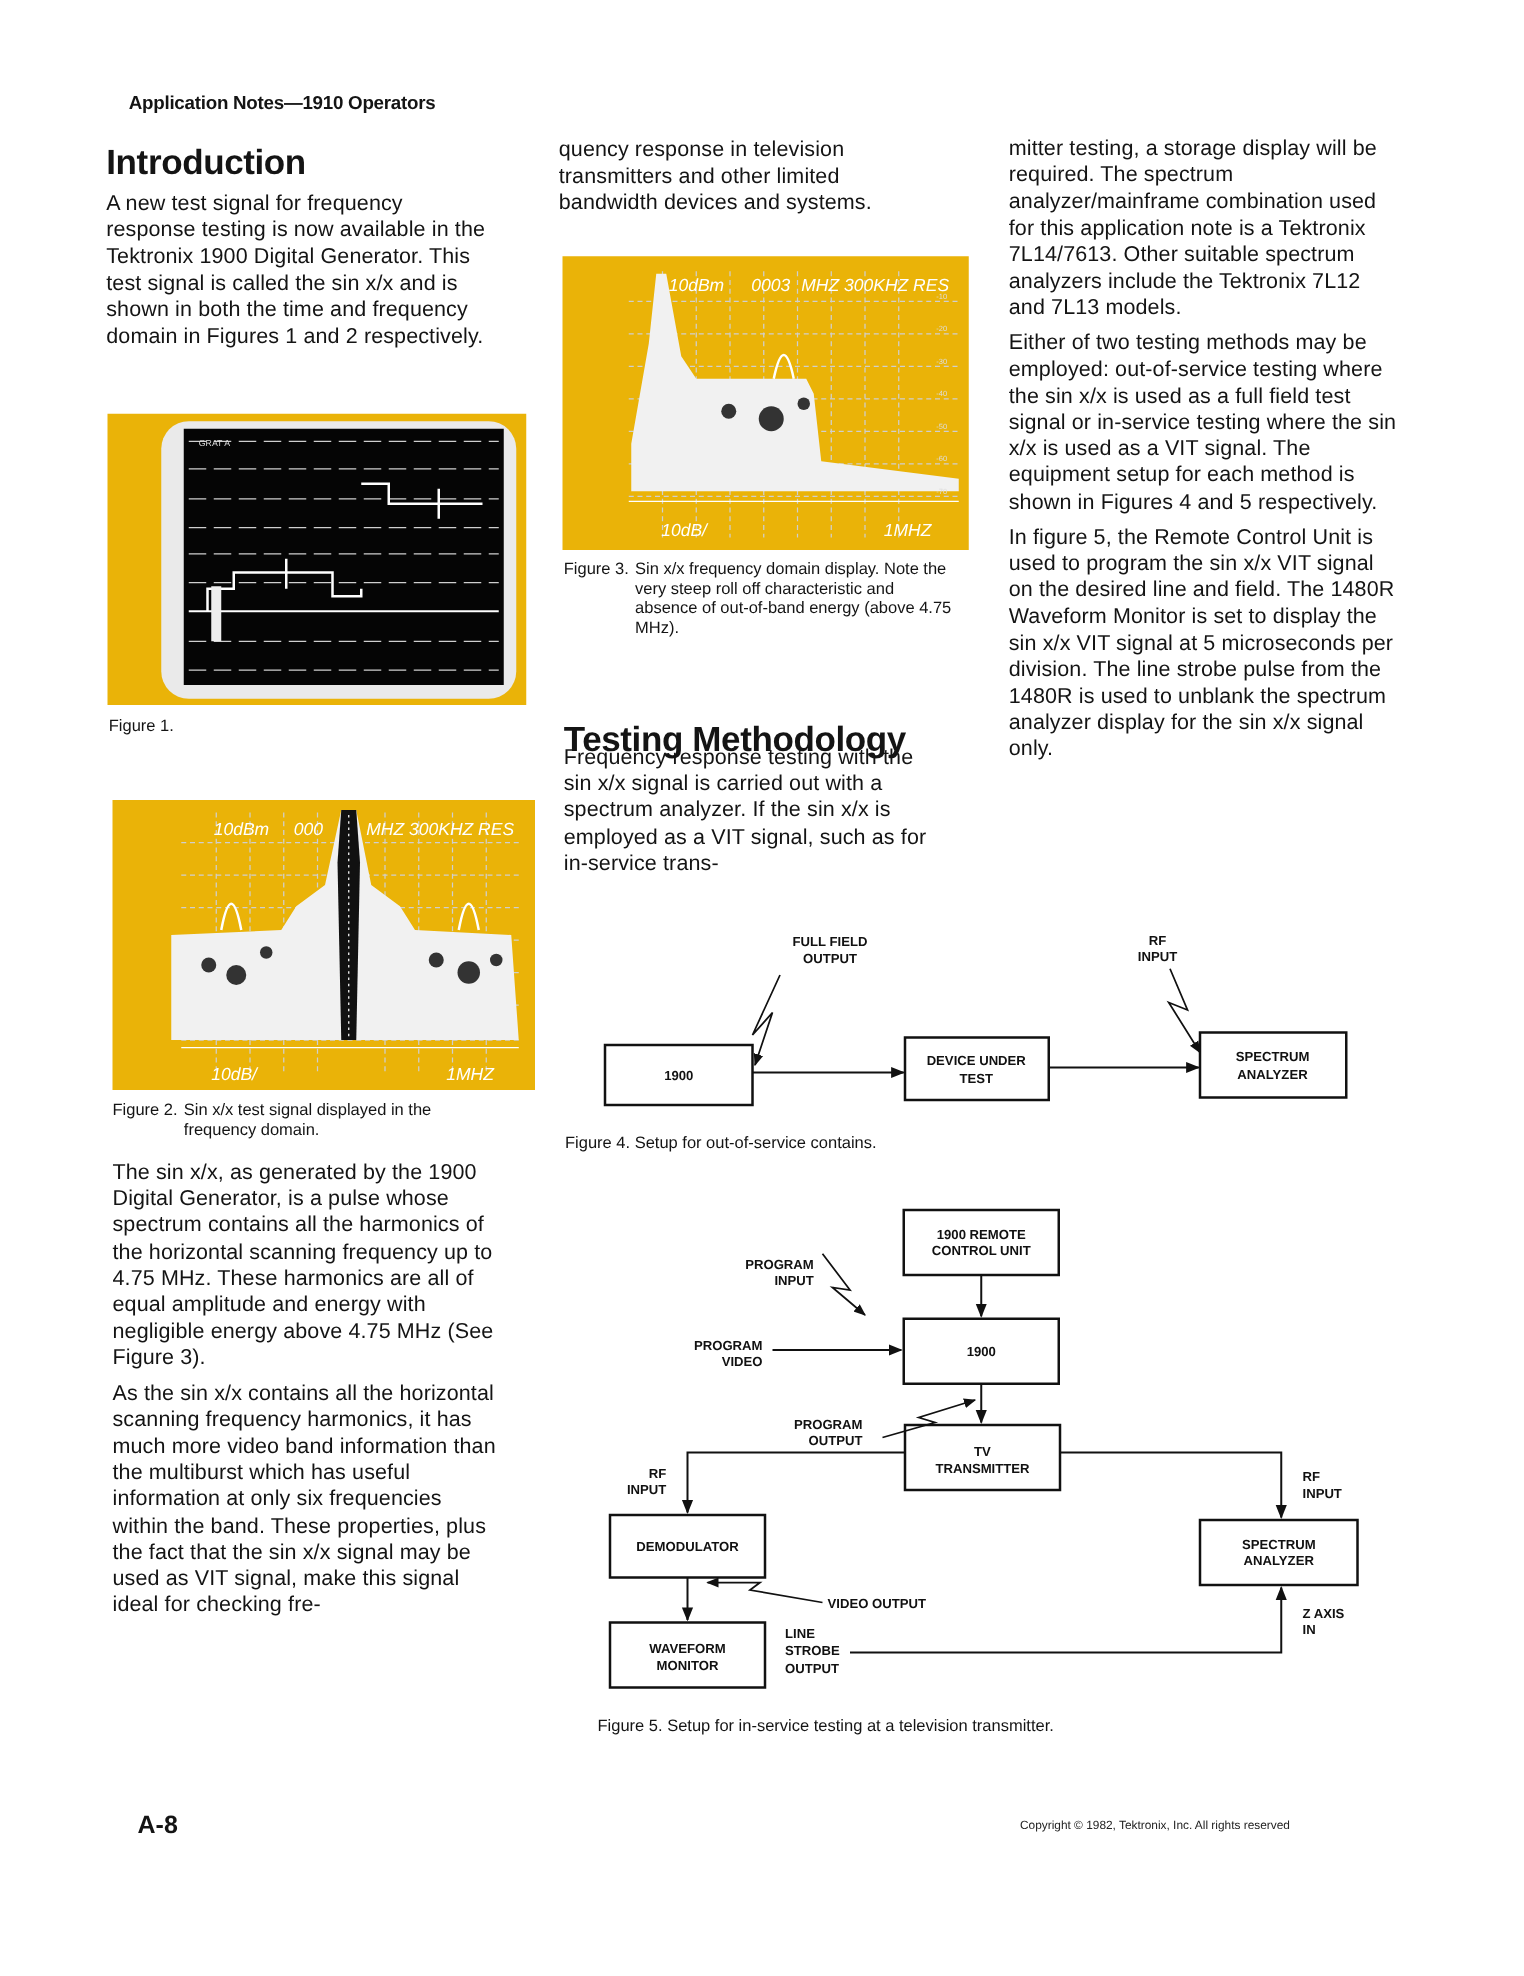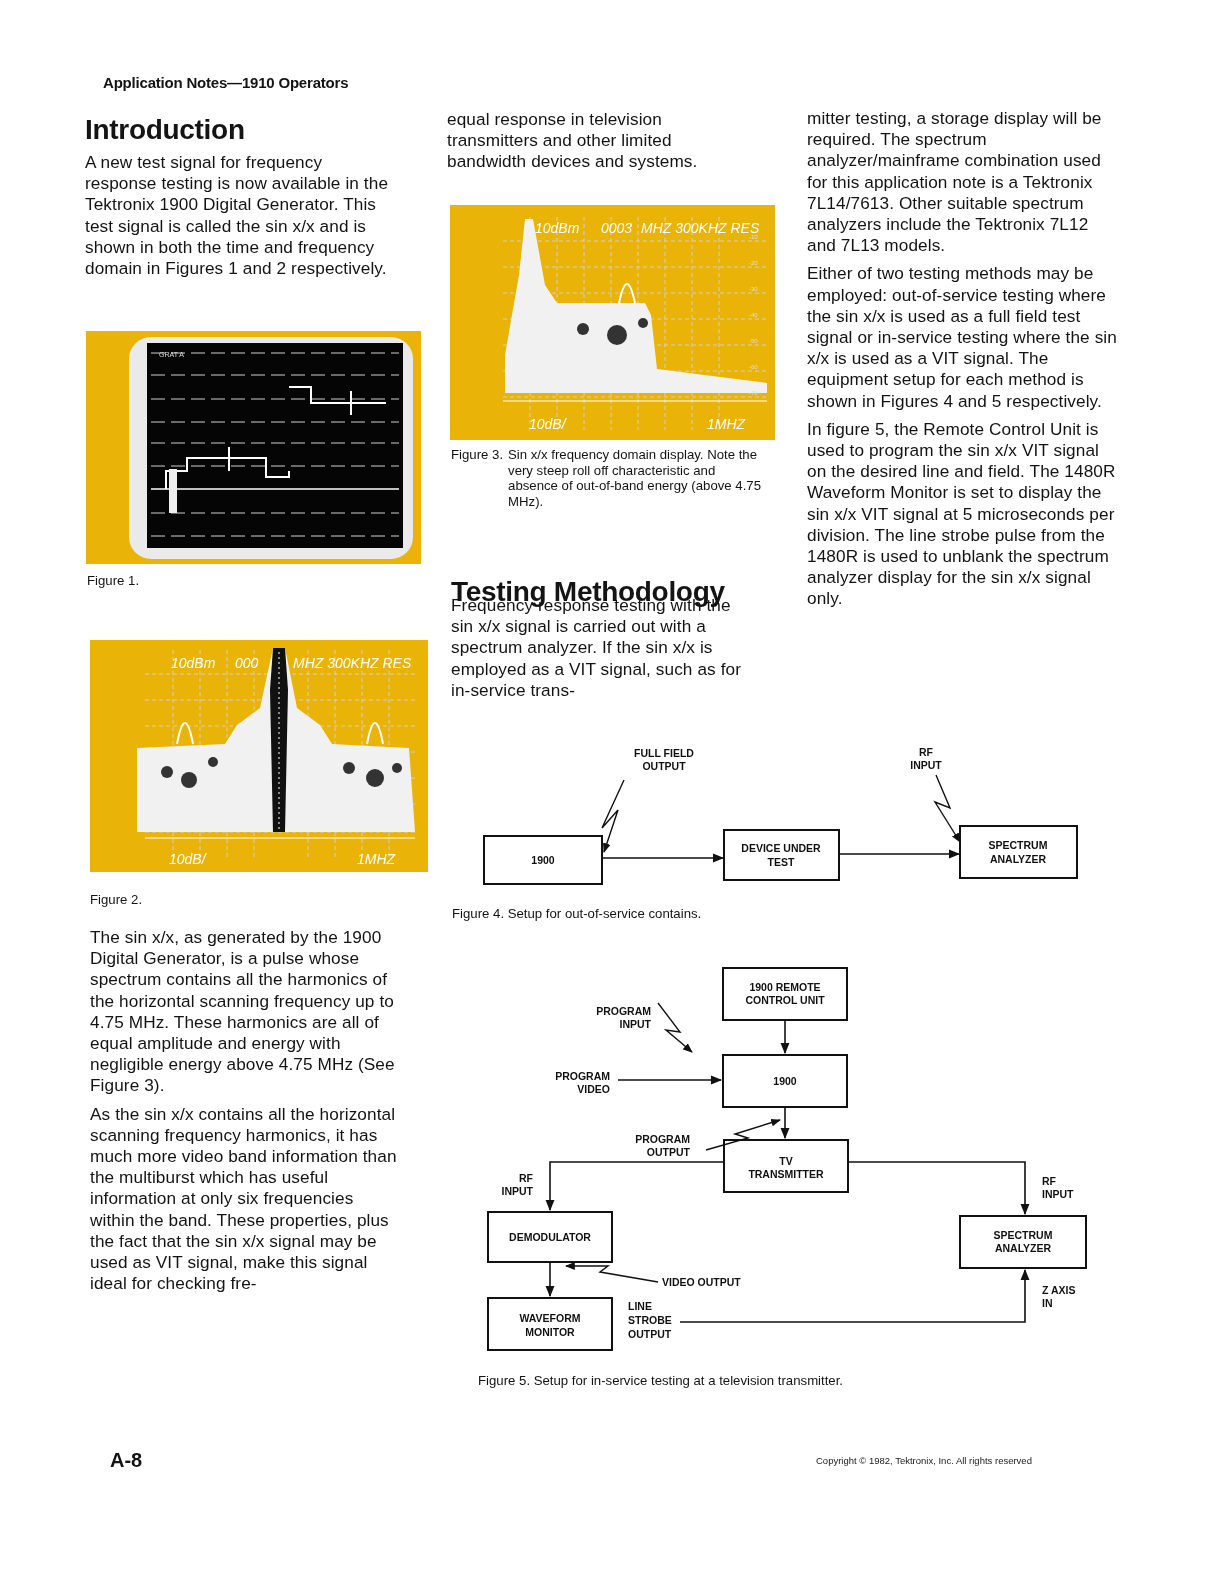--- a/index.html
+++ b/index.html
@@ -90,32 +90,33 @@
     <line x1="20" y1="198" x2="290" y2="198" stroke="#fff" stroke-width="1"></line>
     <g font-family="Liberation Sans, sans-serif" font-style="italic" fill="#fff" font-size="14">
       <text x="46" y="28">10dBm</text>
       <text x="110" y="28">000</text>
       <text x="168" y="28">MHZ 300KHZ RES</text>
       <text x="44" y="224">10dB/</text>
       <text x="232" y="224">1MHZ</text>
     </g>
   </svg>
 </div>
-<div class="abs caption" style="left:90px; top:880px; width:310px;margin-top:12px;">
+<div class="abs caption" style="left:90px; top:880px; width:310px;">
   <div class="caption-hang">
     <span class="num">Figure 2.</span>
+    <span>Sin x/x test signal displayed in the frequency domain.</span>
   </div>
 </div>
 
 <div class="abs" style="left:90px; top:927px; width:310px;">
   <p class="body-text para">The sin x/x, as generated by the 1900 Digital Generator, is a pulse whose spectrum contains all the harmonics of the horizontal scanning frequency up to 4.75 MHz. These harmonics are all of equal amplitude and energy with negligible energy above 4.75 MHz (See Figure 3).</p>
   <p class="body-text para">As the sin x/x contains all the horizontal scanning frequency harmonics, it has much more video band information than the multiburst which has useful information at only six frequencies within the band. These properties, plus the fact that the sin x/x signal may be used as VIT signal, make this signal ideal for checking fre-</p>
 </div>
 
-<p class="abs body-text" style="left:447px; top:109px; width:300px;">equal response in television transmitters and other limited bandwidth devices and systems.</p>
+<p class="abs body-text" style="left:447px; top:109px; width:300px;">quency response in television transmitters and other limited bandwidth devices and systems.</p>
 
 <div class="screen" style="left:450px; top:205px; width:290px; height:235px;">
   <svg width="290" height="235" viewBox="0 0 290 235">
     <g stroke="#cfcfcf" stroke-width="1" stroke-dasharray="4 3">
       <line x1="18" y1="36" x2="282" y2="36"></line>
         <line x1="18" y1="62" x2="282" y2="62"></line>
       <line x1="18" y1="88" x2="282" y2="88"></line>
         <line x1="18" y1="114" x2="282" y2="114"></line>
       <line x1="18" y1="140" x2="282" y2="140"></line>
         <line x1="18" y1="166" x2="282" y2="166"></line>

